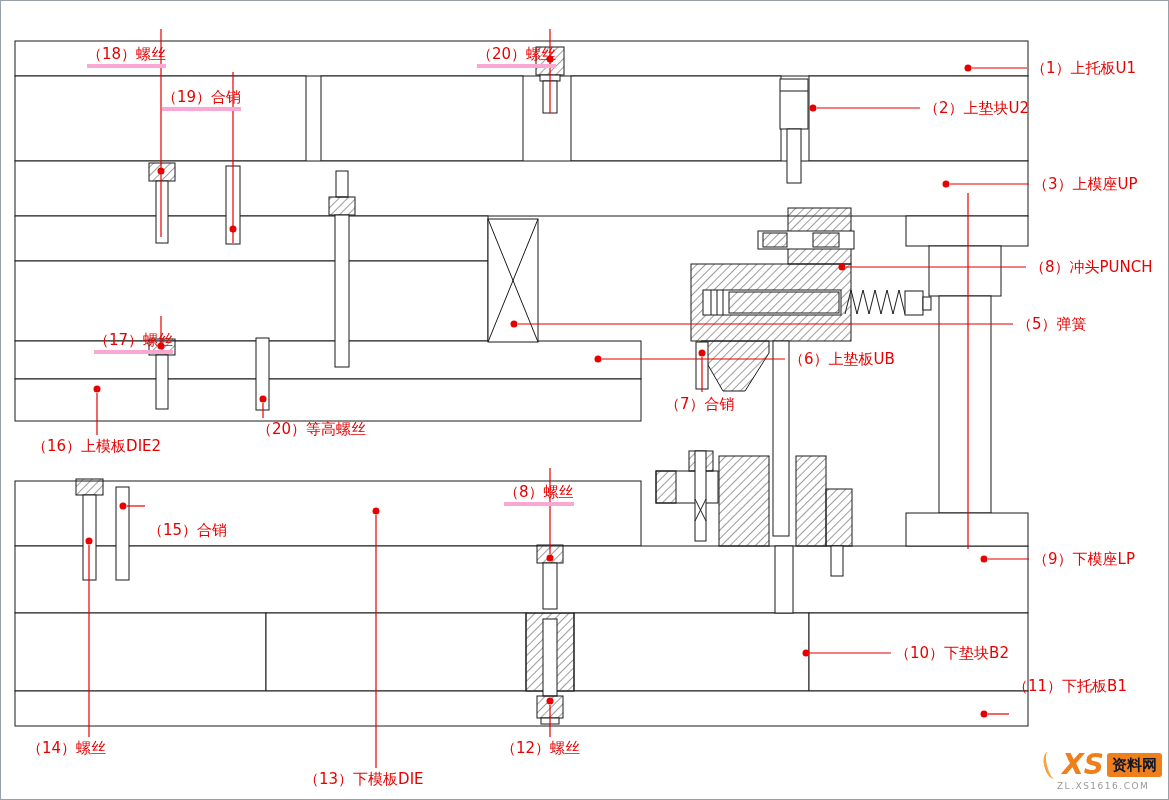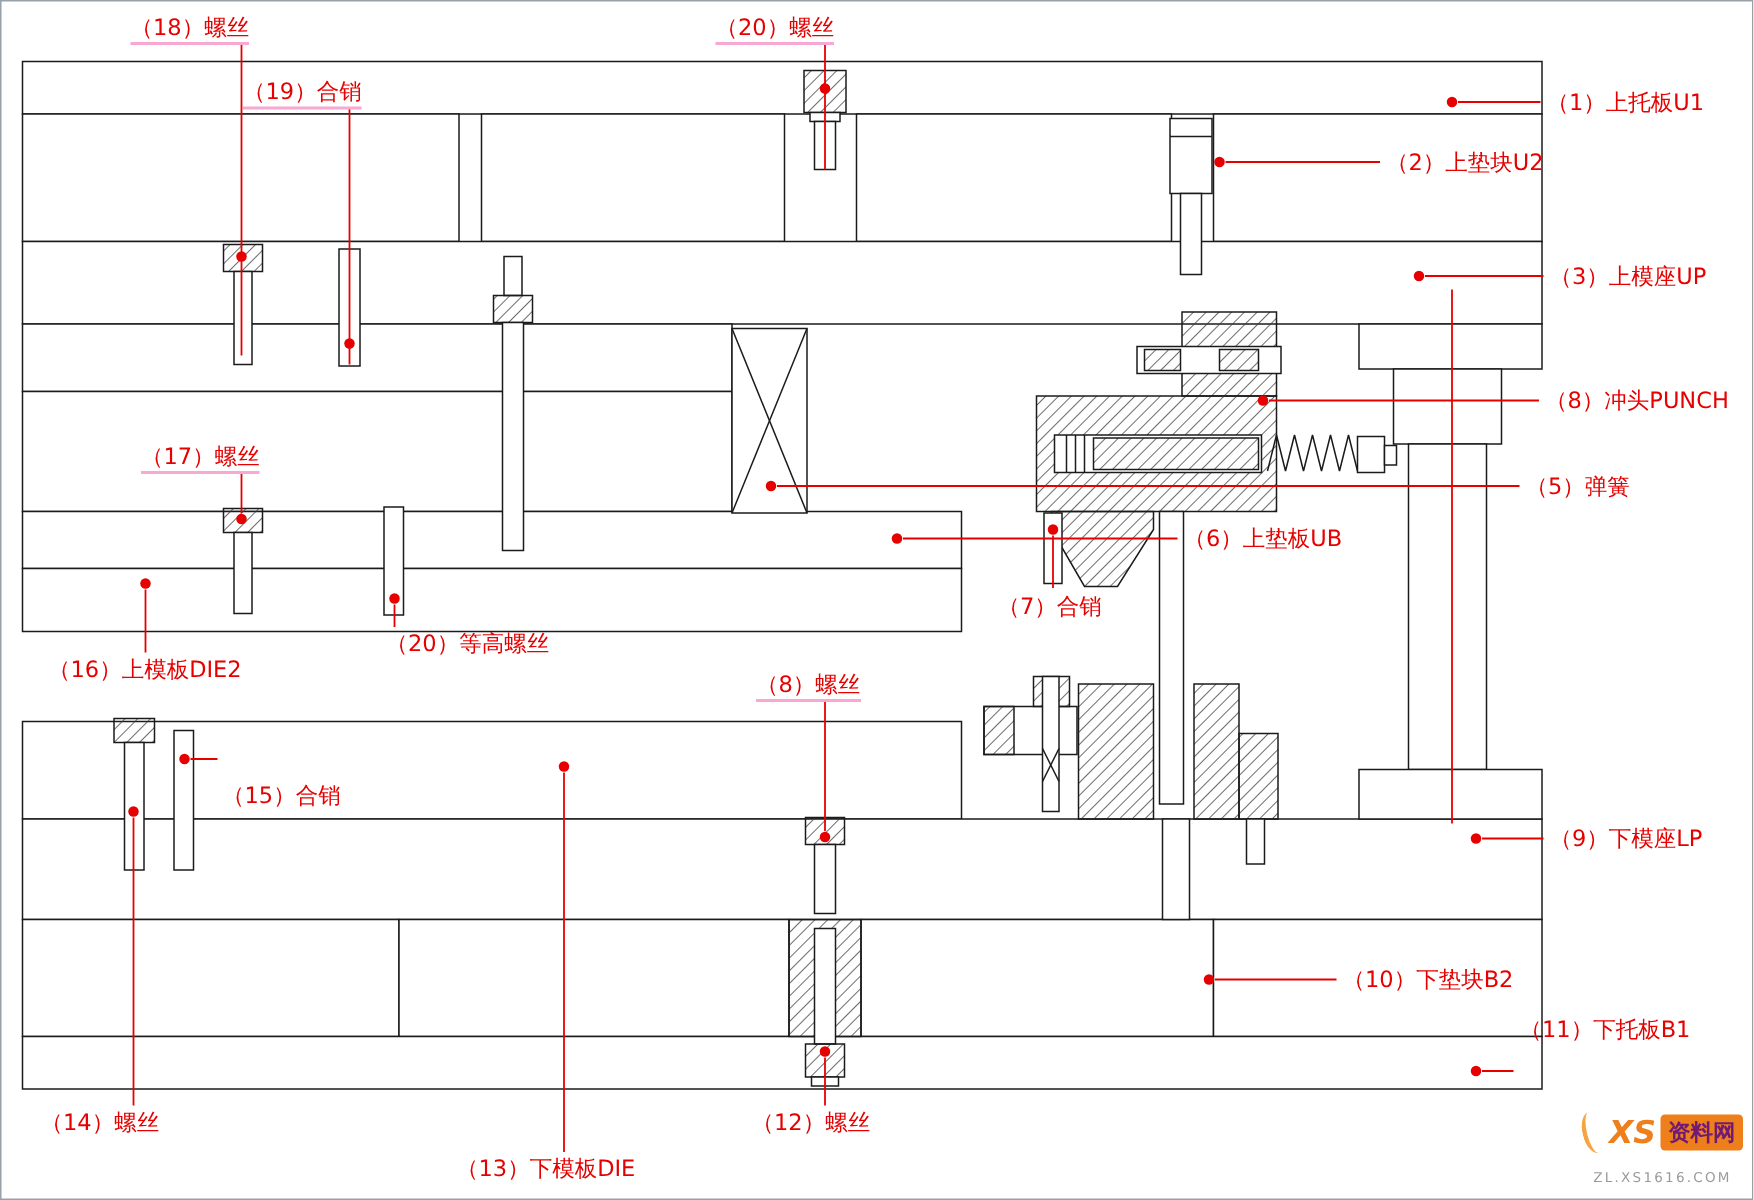--- a/index.html
+++ b/index.html
@@ -14,28 +14,28 @@
   }
   .stage svg{position:absolute;left:0;top:0;}
   .lbl{
     position:absolute;
     color:#e60000;
     font-size:15px;
     line-height:18px;
     white-space:nowrap;
     font-family:"DejaVu Sans","Liberation Sans",sans-serif;
   }
-  .ul{border-bottom:2px solid #f9a8d4;padding-bottom:1px;}
+  .ul{border-bottom:4px solid #f9a8d4;padding-bottom:1px;margin-top:36px;}
   
   .watermark{position:absolute;right:6px;bottom:8px;text-align:center;}
   .wm-row{display:flex;align-items:center;justify-content:center;gap:3px;}
   .wm-arc{display:inline-block;width:12px;height:28px;border-left:3px solid #f5a640;border-radius:50%;transform:rotate(-14deg);}
-  .wm-logo{color:#ef7f1a;font-style:italic;font-weight:bold;font-size:21px;line-height:28px;}
-  .wm-brand{background:#ef7f1a;color:#701a75;font-size:15px;font-weight:bold;padding:4px 5px;border-radius:3px;line-height:16px;}
-  .wm-url{color:#9a9a9a;font-size:9px;letter-spacing:1.5px;margin-top:12px;}
+  .wm-logo{color:#ef7f1a;font-style:italic;font-weight:bold;font-size:28px;line-height:28px;}
+  .wm-brand{background:#ef7f1a;color:#0f172a;font-size:15px;font-weight:bold;padding:4px 5px;border-radius:3px;line-height:16px;}
+  .wm-url{color:#9a9a9a;font-size:9px;letter-spacing:1.5px;margin-top:2px;}
 </style>
 </head>
 <body>
 
 <div class="stage">
 
 <svg width="1169" height="800" viewBox="0 0 1169 800">
   <defs>
     <pattern id="hatch" width="6" height="6" patternUnits="userSpaceOnUse" patternTransform="rotate(45)">
       <line x1="0" y1="0" x2="0" y2="6" stroke="#3a3a3a" stroke-width="1"></line>

